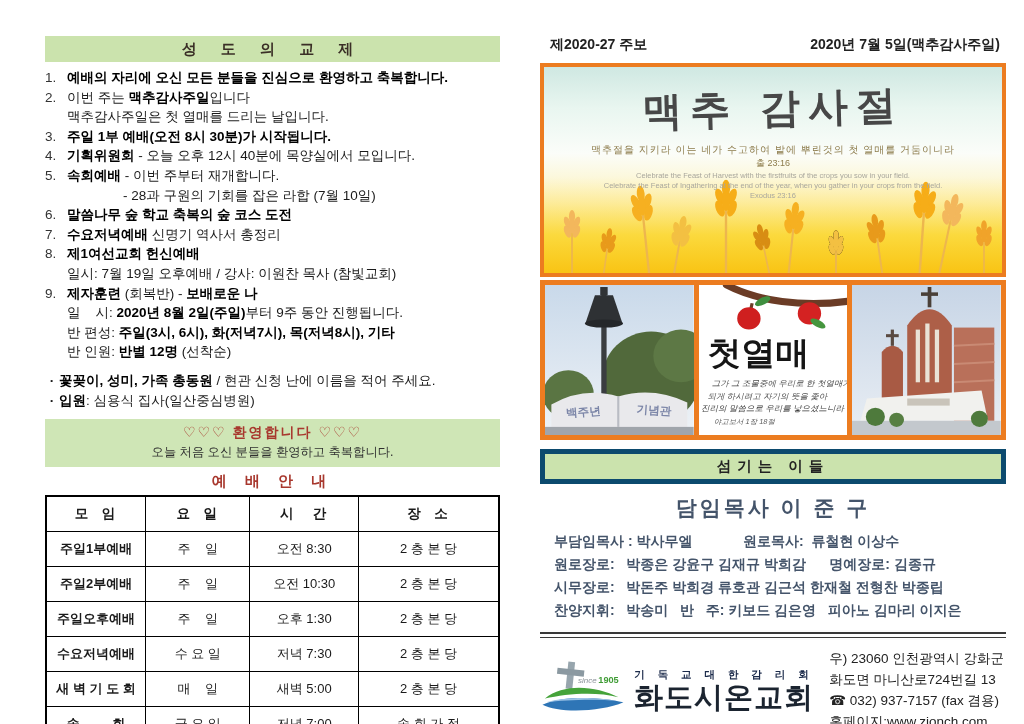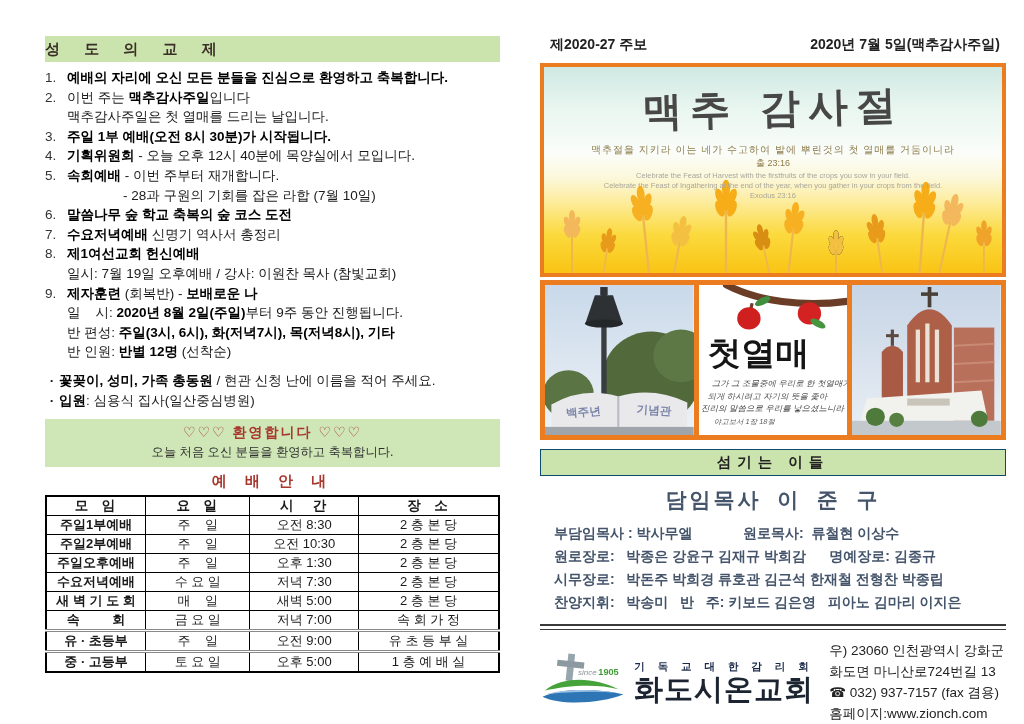--- a/index.html
+++ b/index.html
@@ -2,58 +2,58 @@
 <html><head>
 <meta charset="utf-8">
 <style>
   html,body{margin:0;padding:0;}
   body{width:1024px;height:724px;background:#ffffff;font-family:"Liberation Sans","DejaVu Sans",sans-serif;color:#1a1a1a;position:relative;overflow:hidden;}
   .page{position:absolute;top:36px;}
   .page-left{left:45px;width:455px;}
   .page-right{left:540px;width:466px;}
 
   
-  .band{background:#cbe3ad;text-align:left;font-weight:bold;font-size:15px;letter-spacing:10px;color:#3a2f26;padding:4px 0 3px 0;}
+  .band{background:#cbe3ad;text-align:center;font-weight:bold;font-size:15px;letter-spacing:10px;color:#3a2f26;padding:4px 0 3px 0;}
   .list{margin-top:6px;font-size:13.5px;line-height:19.6px;}
   .item{display:flex;}
   .item .num{width:22px;flex:0 0 22px;color:#333;}
   .item .txt{flex:1;white-space:pre-wrap;}
   .item.sub .txt{padding-left:0;}
   .item.deep .txt{padding-left:56px;}
   .txt b{color:#000;}
   .bullets{margin-top:9px;font-size:13.5px;line-height:20px;}
   .bullet{display:flex;}
   .bullet .b-dot{width:14px;flex:0 0 14px;text-align:center;font-weight:bold;}
   .bullet .txt{white-space:pre-wrap;}
   .welcome{margin-top:8px;background:#cfe6b6;text-align:center;padding:5px 4px 6px 4px;}
   .w-title{font-weight:bold;color:#a8382e;font-size:14px;letter-spacing:2px;}
   .w-line{font-size:12.3px;color:#2f2f2f;margin-top:2px;}
   .worship-title{margin-top:5px;text-align:center;color:#a8382e;font-weight:bold;font-size:15px;letter-spacing:7px;}
   table.worship{width:100%;border-collapse:collapse;margin-top:4px;font-size:13px;}
-  table.worship th,table.worship td{border:1px solid #000;text-align:center;padding:0 2px;height:16.5px;white-space:pre;}
+  table.worship th,table.worship td{border:1px solid #000;text-align:center;padding:8px 2px;height:16.5px;white-space:pre;}
   table.worship{border:2px solid #000;}
   table.worship th{font-weight:bold;font-size:13.5px;letter-spacing:2px;}
   table.worship td.c0{font-weight:bold;}
   table.worship tr.sep td{border-top:3px double #8a8a8a;text-align:center;}
 
   
   .masthead{display:flex;justify-content:space-between;font-size:14px;font-weight:600;color:#222;padding:0 6px 0 10px;}
   .banner{margin-top:9px;border:4px solid #ec7c20;height:206px;position:relative;overflow:hidden;
     background:linear-gradient(180deg,#cfe8e2 0%,#e9f6f0 20%,#fbfdf9 42%,#fdf2bc 66%,#fbd93f 100%);}
   .banner-title{position:absolute;top:14px;left:0;right:0;text-align:center;font-family:"DejaVu Serif",serif;
     font-size:40px;font-weight:bold;color:#474747;letter-spacing:8px;transform:rotate(-1.5deg);}
   .banner-kr{position:absolute;top:76px;left:0;right:0;text-align:center;font-size:10px;color:#8d7c4c;letter-spacing:1px;}
   .banner-kr-ref{position:absolute;top:90px;left:0;right:0;text-align:center;font-size:9px;color:#8d7c4c;}
   .banner-en{position:absolute;top:104px;left:0;right:0;text-align:center;font-size:7.5px;color:#a9a79d;line-height:10px;}
   .banner-wheat{position:absolute;bottom:0;left:0;width:100%;height:96px;}
   .photos{margin-top:3px;background:#ec7c20;padding:5px;display:flex;gap:5px;height:150px;}
   .photo{flex:1;background:#fff;overflow:hidden;}
   .photo svg{display:block;width:100%;height:100%;}
-  .serving-band{margin-top:9px;background:#cbe3ad;border:1px solid #0c4a6e;text-align:center;font-weight:bold;font-size:14.5px;letter-spacing:6px;color:#222;padding:3px 0;}
-  .pastor{margin-top:10px;text-align:center;font-size:21px;font-weight:bold;letter-spacing:3px;color:#44546a;font-family:Liberation Mono, monospace;}
+  .serving-band{margin-top:9px;background:#cbe3ad;border:5px solid #0c4a6e;text-align:center;font-weight:bold;font-size:14.5px;letter-spacing:6px;color:#222;padding:3px 0;}
+  .pastor{margin-top:10px;text-align:center;font-size:21px;font-weight:bold;letter-spacing:3px;color:#44546a;}
   .serving-lines{margin-top:8px;font-size:14px;font-weight:bold;color:#44546a;line-height:23px;padding-left:14px;}
   .serving-lines div{white-space:pre;}
   .divider{margin-top:10px;height:3px;border-top:2px solid #3a3a3a;border-bottom:1px solid #3a3a3a;}
   .footer{margin-top:10px;display:flex;align-items:center;}
   .logo-row{display:flex;align-items:center;}
   .logo-svg{width:92px;height:62px;flex:0 0 92px;}
   .logo-text{margin-left:2px;text-align:center;}
   .denom{font-size:10.5px;font-weight:bold;letter-spacing:5px;color:#1b2a4a;}
   .church-name{font-size:29px;font-weight:bold;color:#1b2430;letter-spacing:1px;line-height:30px;}
   .address{margin-left:auto;font-size:13.5px;color:#222;line-height:21px;padding-right:2px;}

